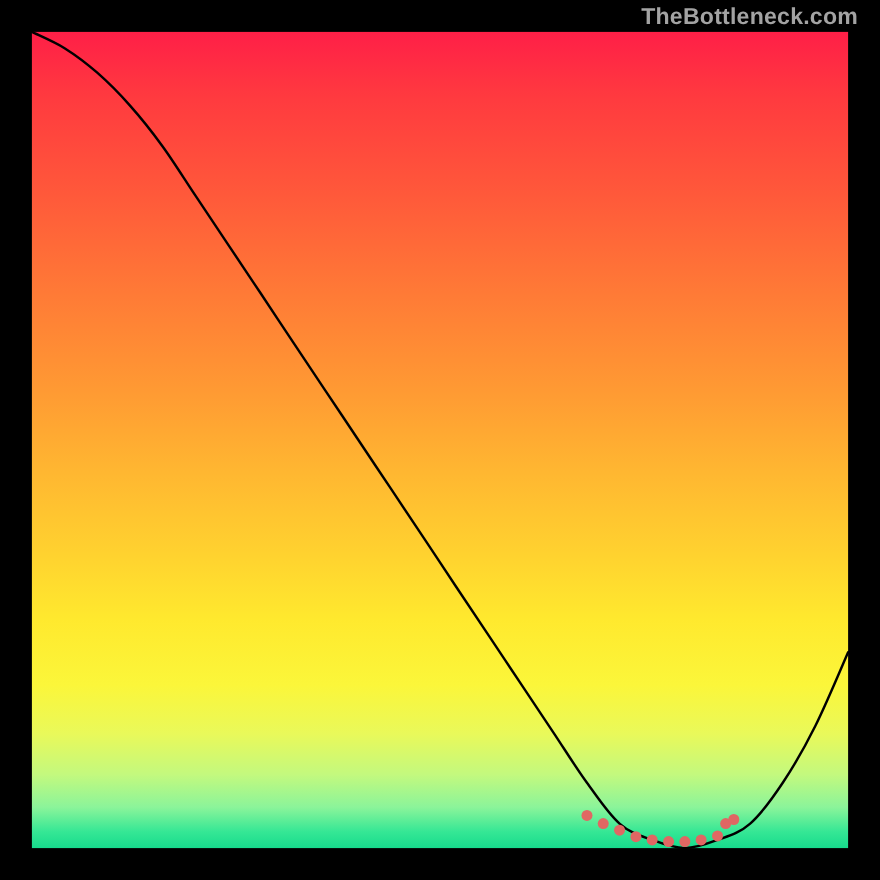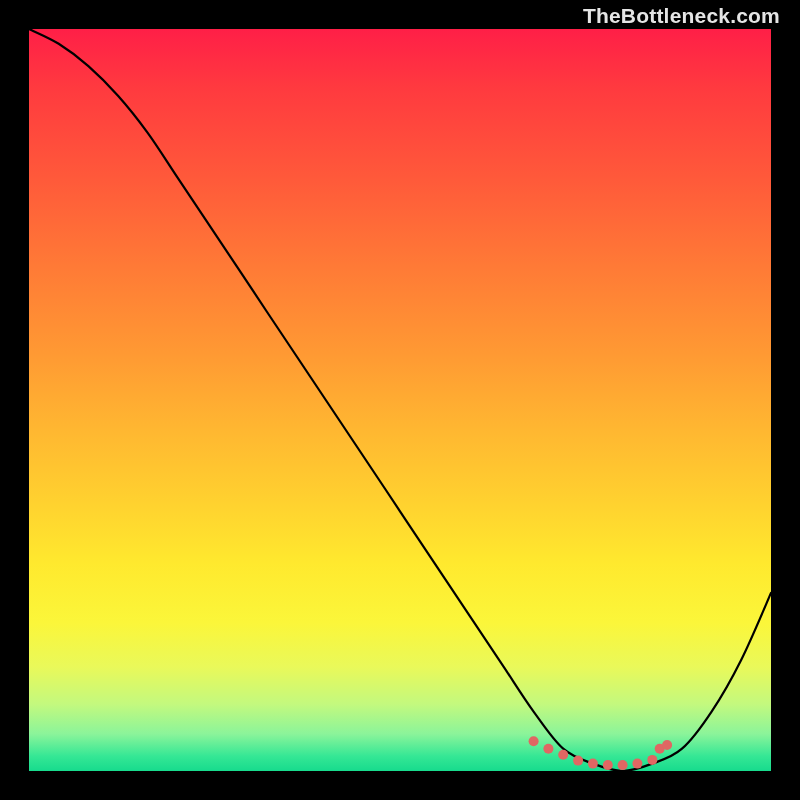--- a/index.html
+++ b/index.html
@@ -7,21 +7,21 @@
   .frame {
     position: relative;
     width: 800px;
     height: 800px;
     background: #000;
   }
   .watermark {
     position: absolute;
     top: 4px;
     right: 20px;
-    color: #e5e5e5;
+    color: #a3a3a3;
     font-family: Arial, Helvetica, sans-serif;
     font-size: 21px;
     font-weight: bold;
     letter-spacing: 0.2px;
     user-select: none;
   }
   .plot-area {
     position: absolute;
     left: 29px;
     top: 29px;

